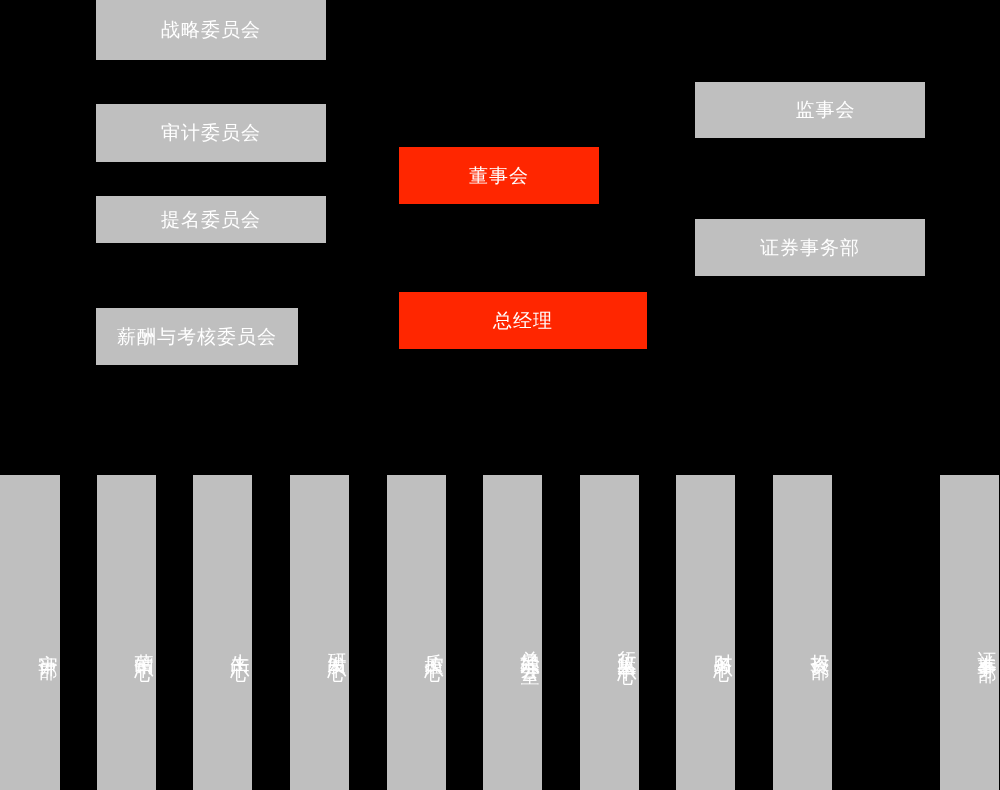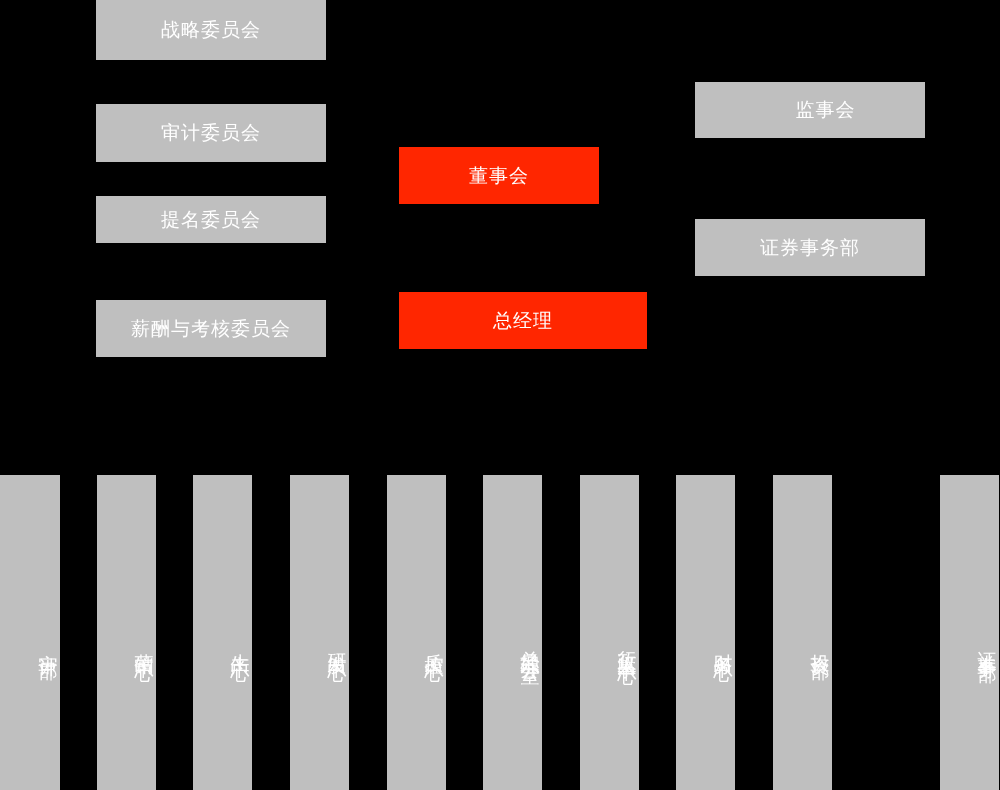--- a/index.html
+++ b/index.html
@@ -51,21 +51,21 @@
 </head>
 <body>
 
 <div id="chart-root">
     <div class="node grey" style="left: 96px; top: 0px; width: 230px; height: 60px;">战略委员会</div>
     <div class="node grey" style="left: 695px; top: 82px; width: 230px; height: 56px; padding-left: 31px;">监事会</div>
     <div class="node grey" style="left: 96px; top: 98px; width: 230px; height: 58px; margin-top: 6px;">审计委员会</div>
     <div class="node red" style="left: 399px; top: 147px; width: 200px; height: 57px;">董事会</div>
     <div class="node grey" style="left: 96px; top: 196px; width: 230px; height: 47px;">提名委员会</div>
     <div class="node grey" style="left: 695px; top: 219px; width: 230px; height: 57px;">证券事务部</div>
-    <div class="node grey" style="left: 96px; top: 300px; width: 230px; height: 57px;">薪酬与考核委员会</div>
+    <div class="node grey" style="left: 96px; top: 308px; width: 202px; height: 57px;">薪酬与考核委员会</div>
     <div class="node red" style="left: 399px; top: 292px; width: 248px; height: 57px;">总经理</div>
     <div class="node grey vertical" style="left: 0px; top: 475px; width: 60px; height: 315px;">审计部</div>
     <div class="node grey vertical" style="left: 97px; top: 475px; width: 59px; height: 315px;">营销中心</div>
     <div class="node grey vertical" style="left: 193px; top: 475px; width: 59px; height: 315px;">生产中心</div>
     <div class="node grey vertical" style="left: 290px; top: 475px; width: 59px; height: 315px;">研发中心</div>
     <div class="node grey vertical" style="left: 387px; top: 475px; width: 59px; height: 315px;">质控中心</div>
     <div class="node grey vertical" style="left: 483px; top: 475px; width: 59px; height: 315px;">总经理办公室</div>
     <div class="node grey vertical" style="left: 580px; top: 475px; width: 59px; height: 315px;">行政人事中心</div>
     <div class="node grey vertical" style="left: 676px; top: 475px; width: 59px; height: 315px;">财务中心</div>
     <div class="node grey vertical" style="left: 773px; top: 475px; width: 59px; height: 315px;">投资部</div>

